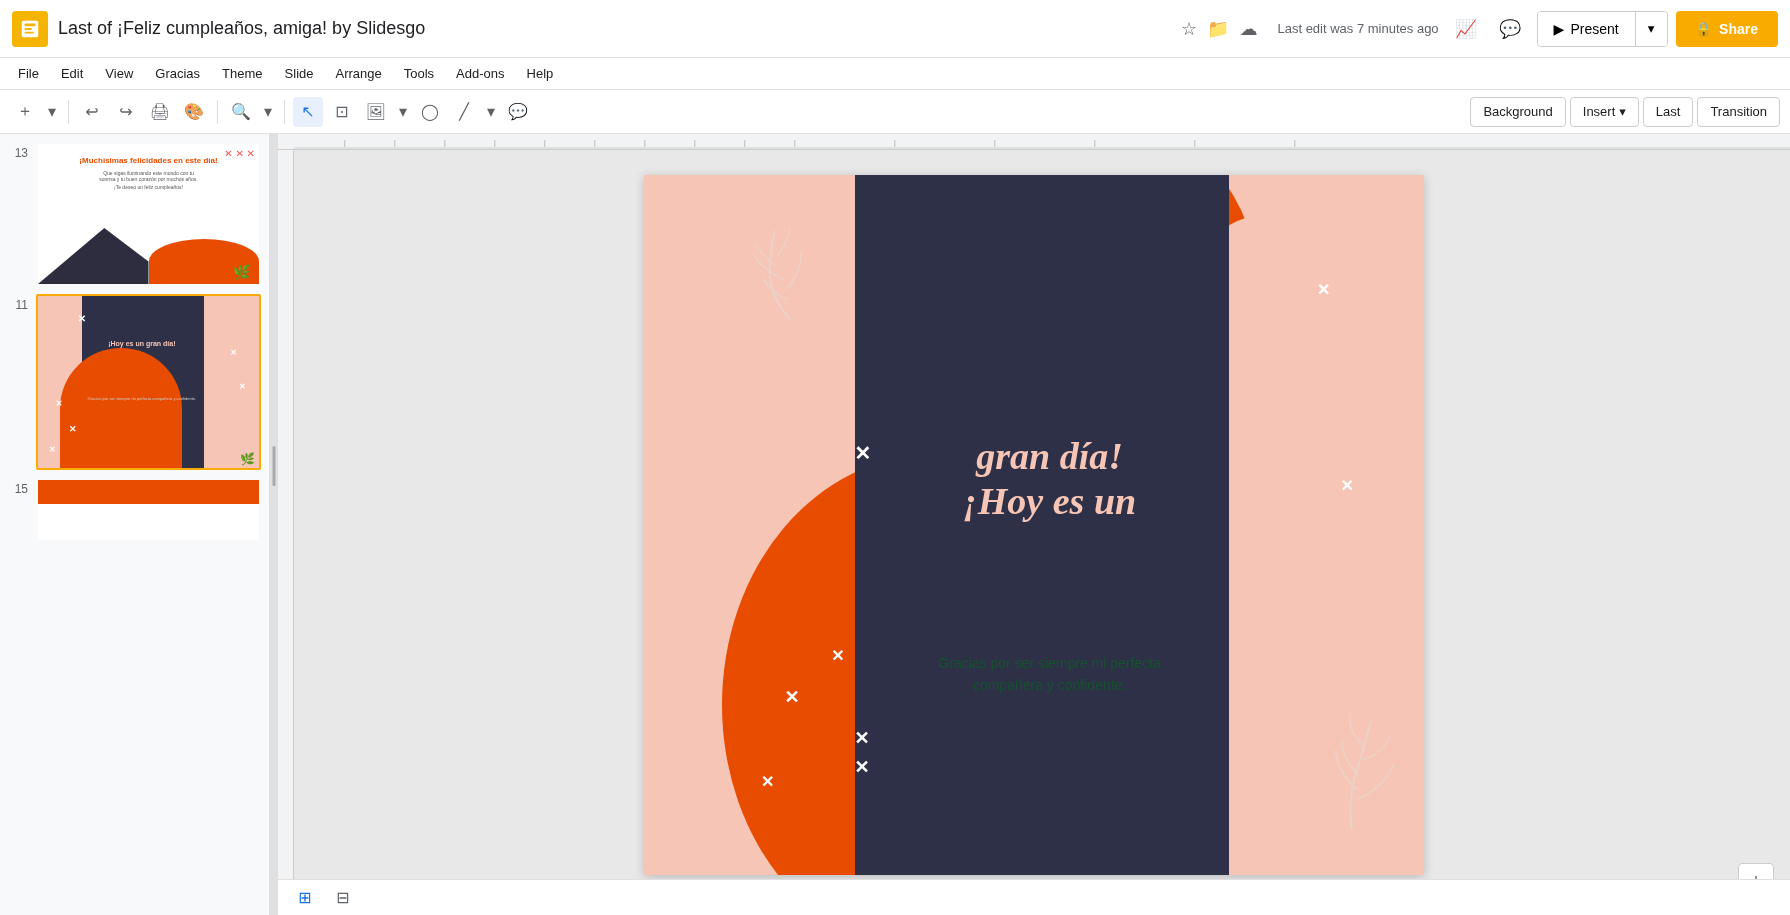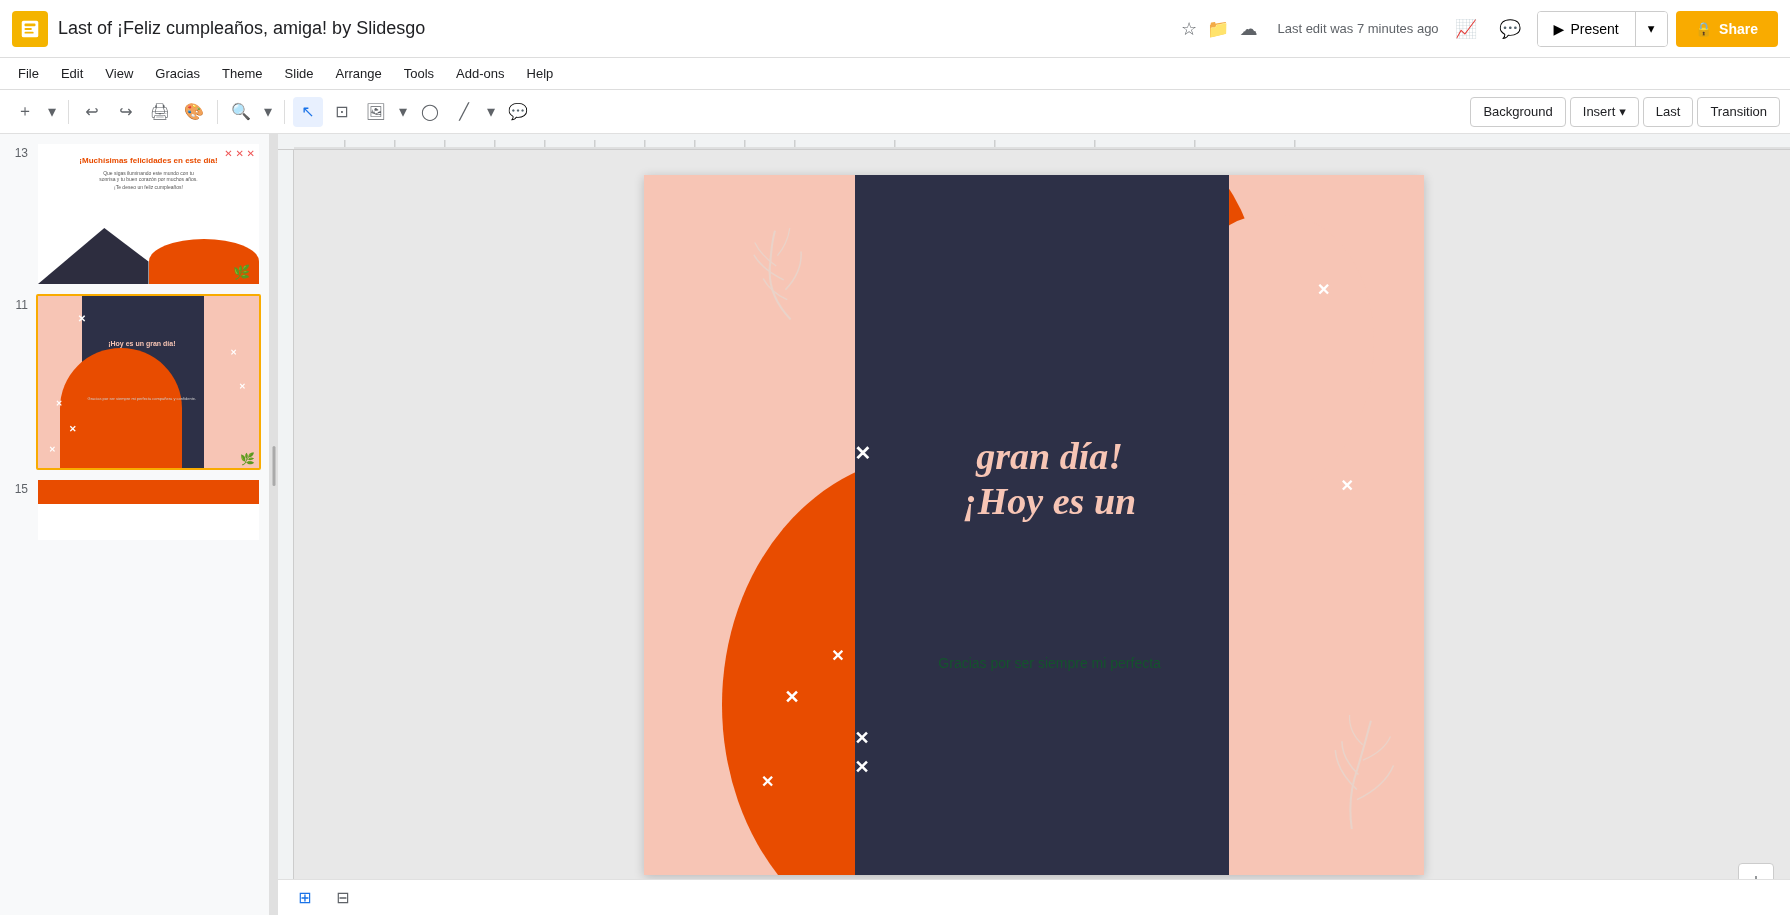--- a/index.html
+++ b/index.html
@@ -425,20 +425,21 @@
         <span class="cross" style="bottom: 18%; left: 27%; font-size:18px">✕</span>
         <span class="cross" style="bottom: 30%; left: 24%; font-size:16px">✕</span>
 
         <div class="slide-main-title">
           <div>gran día!</div>
           <div>¡Hoy es un</div>
         </div>
 
         <div class="slide-subtitle">
           <div>Gracias por ser siempre mi perfecta</div>
+          <div>compañera y confidente.</div>
           <br>
         </div>
       </div>
     </div>
 
     <div id="zoom-controls">+</div>
 
     <div id="bottom-toolbar">
       <button class="bottom-view-btn active">⊞</button>
       <button class="bottom-view-btn">⊟</button>

